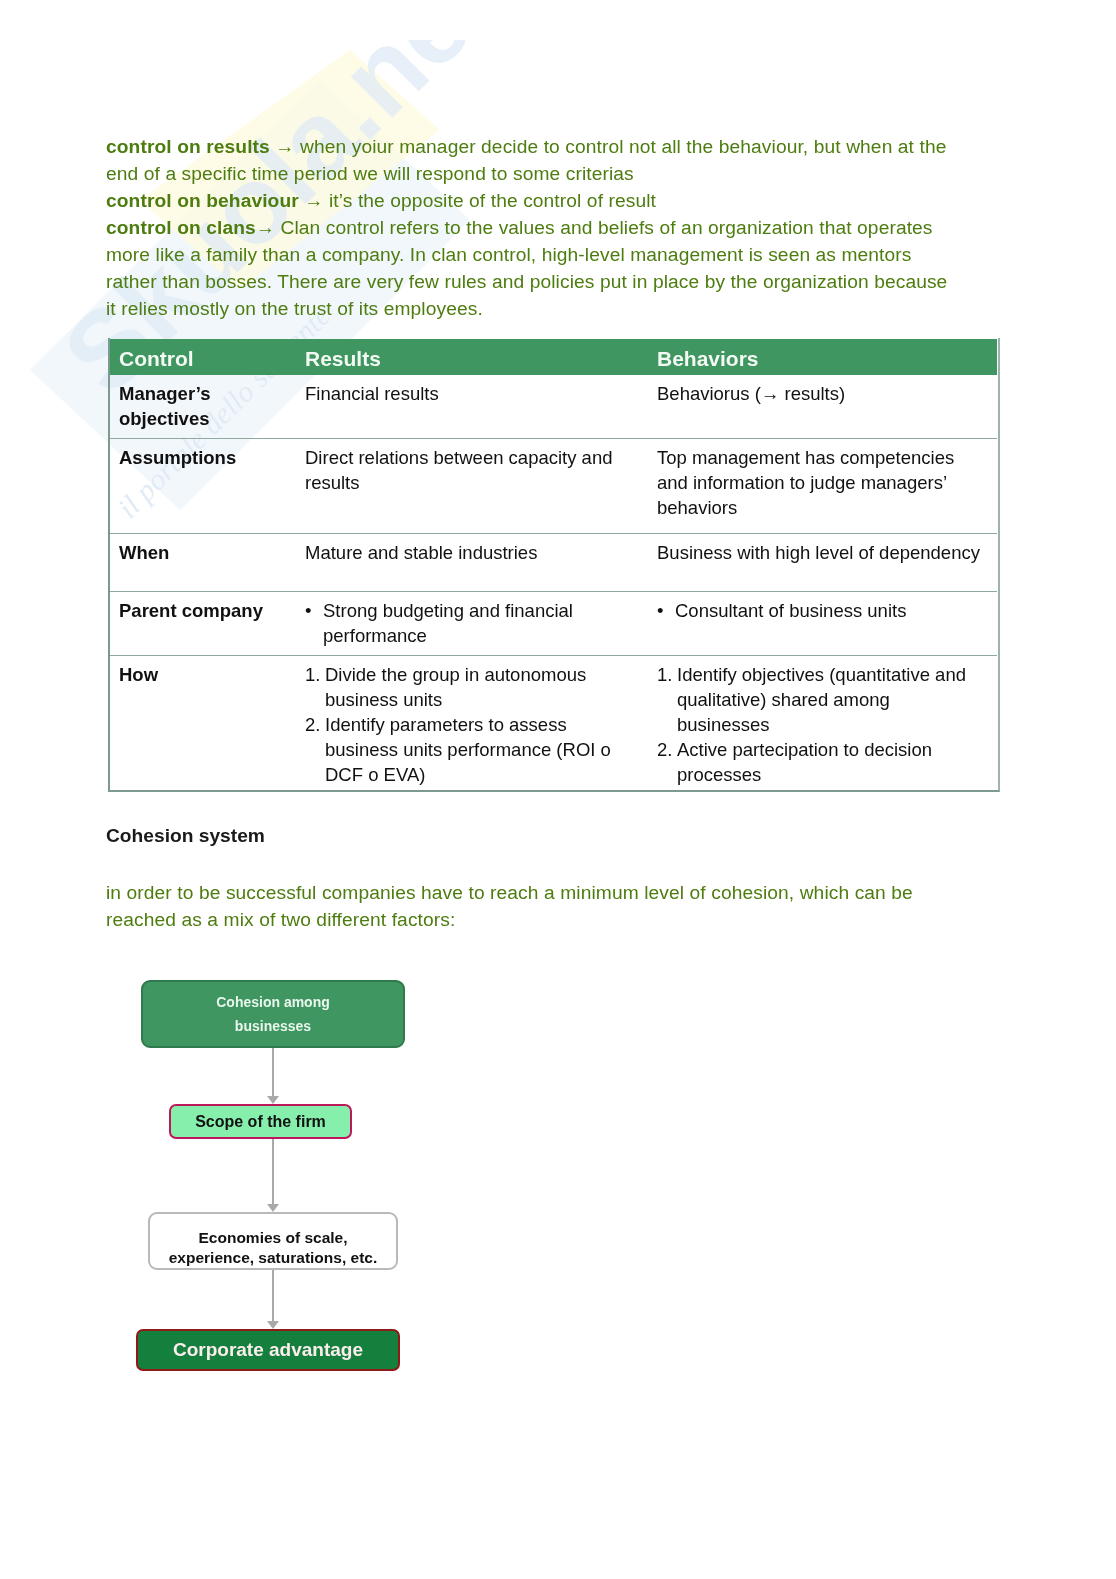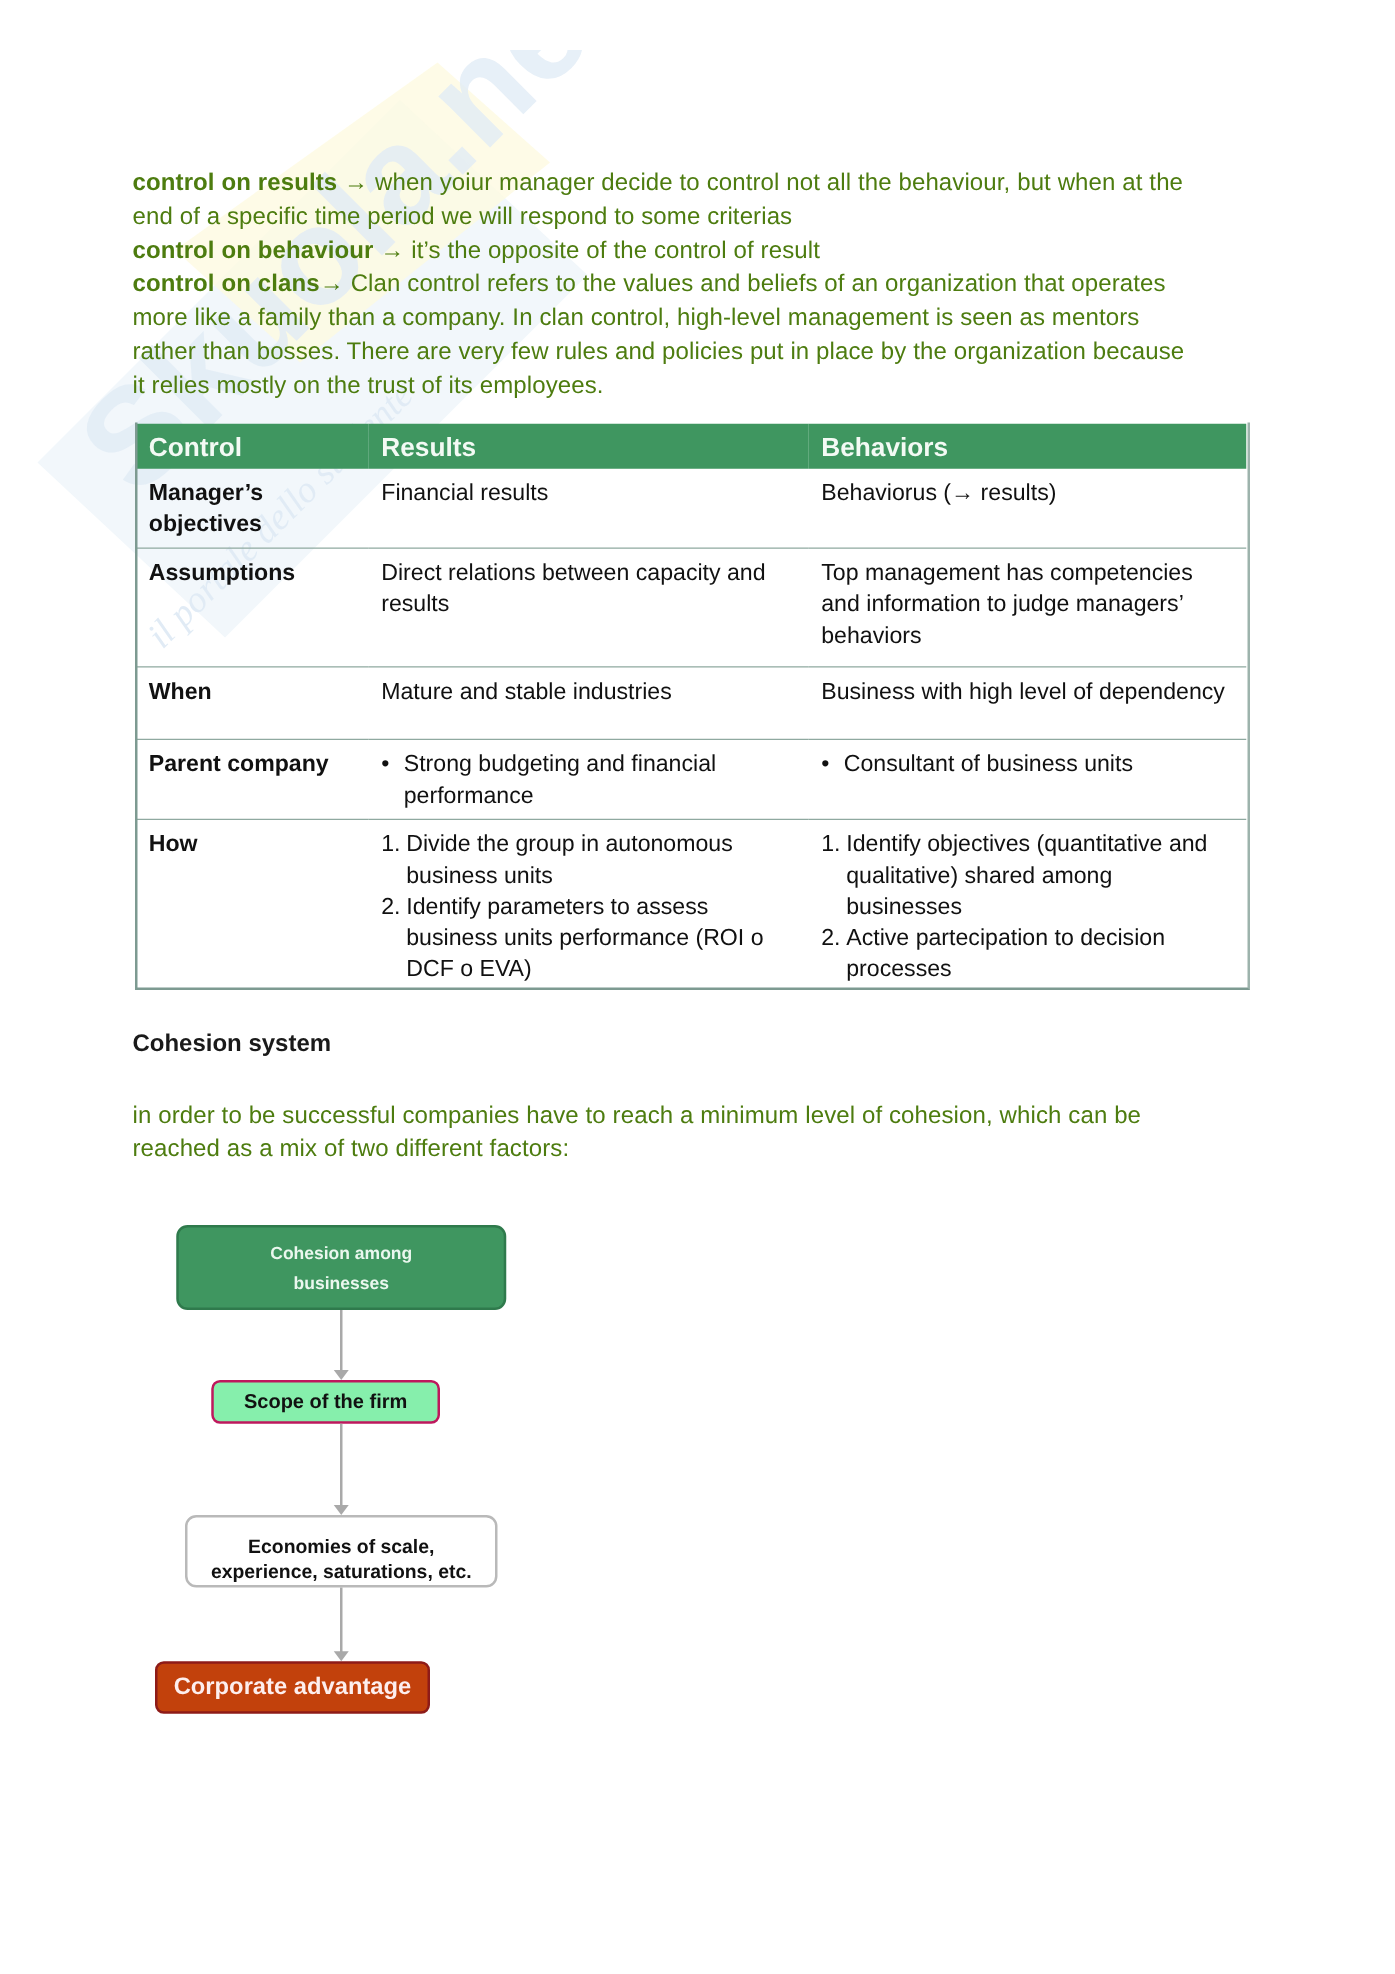--- a/index.html
+++ b/index.html
@@ -26,21 +26,21 @@
   .olist .num { width: 20px; flex: none; }
 
   .h2 { position: absolute; left: 106px; top: 825px; font-size: 19.2px; font-weight: bold; color: #1a1a1a; }
   .p2 { top: 879px; }
 
   
   .node { position: absolute; display: flex; align-items: center; justify-content: center; text-align: center; font-family: "Liberation Sans", sans-serif; font-weight: bold; box-sizing: border-box; }
   .n1 { left: 141px; top: 980px; width: 264px; height: 68px; background: #3f9660; border: 2px solid #2f7a4c; border-radius: 9px; color: #eaf7ee; font-size: 14px; line-height: 24px; }
   .n2 { left: 169px; top: 1104px; width: 183px; height: 35px; background: #86efac; border: 2px solid #be185d; border-radius: 7px; color: #111; font-size: 16px; }
   .n3 { left: 148px; top: 1212px; width: 250px; height: 58px; background: #fff; border: 2px solid #b9b9b9; border-radius: 9px; color: #111; font-size: 15.5px; line-height: 20px; align-items: flex-end; }
-  .n4 { left: 124px; top: 1329px; width: 220px; height: 42px; background: #c2410c; border: 2px solid #8e1b18; border-radius: 7px; color: #fdeeee; font-size: 19px; }
+  .n4 { left: 136px; top: 1329px; width: 264px; height: 42px; background: #15803d; border: 2px solid #8e1b18; border-radius: 7px; color: #fdeeee; font-size: 19px; }
   .connector { position: absolute; width: 2px; background: #a9a9a9; left: 272px; }
   .arrowhead { position: absolute; left: 267px; width: 0; height: 0; border-left: 6px solid transparent; border-right: 6px solid transparent; border-top: 8px solid #a9a9a9; }
 </style>
 </head>
 <body>
 
 <svg class="watermark" viewBox="0 0 470 480">
   <polygon points="10,330 300,40 450,180 160,470" fill="#dbe9f3" opacity="0.7"></polygon>
   <polygon points="120,160 330,10 420,90 220,250" fill="#fdf6c8" opacity="0.8"></polygon>
   <text x="90" y="360" transform="rotate(-45 90 360)" font-family="Liberation Sans, sans-serif" font-size="110" font-weight="bold" fill="#c9dcee" opacity="0.8">Skuola.net</text>

